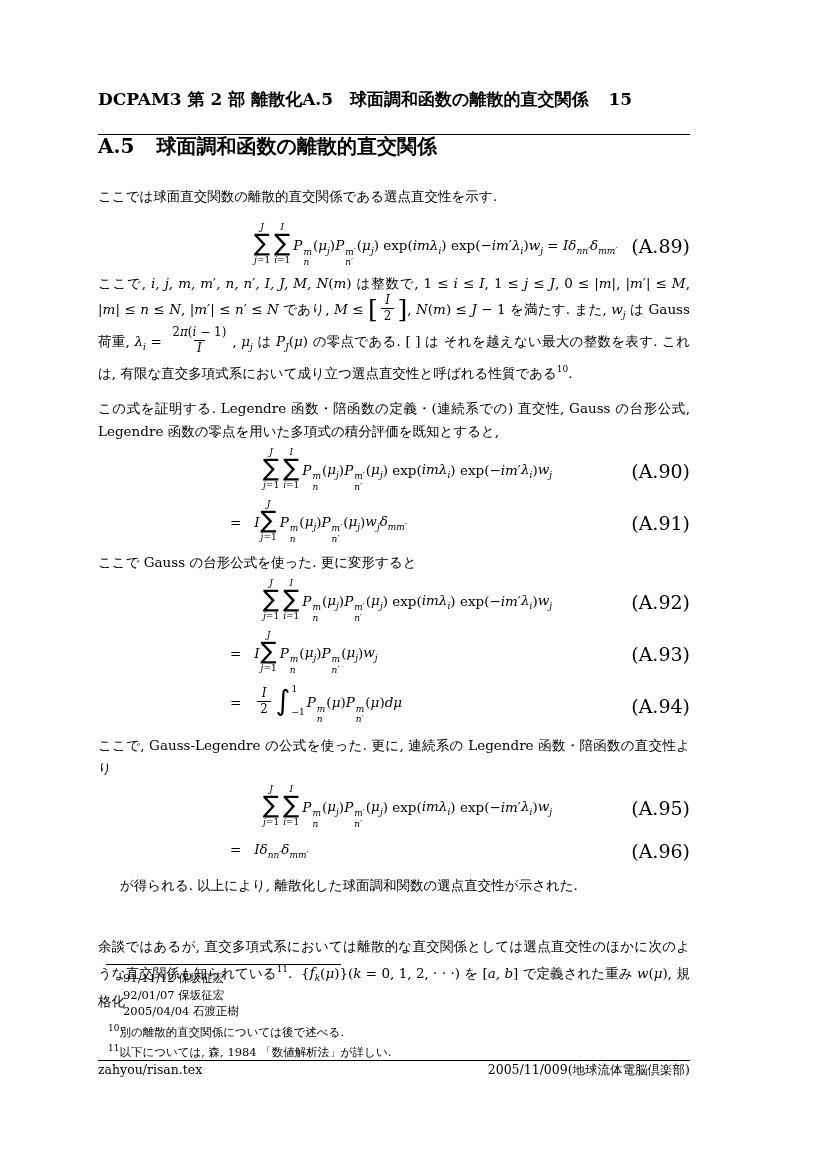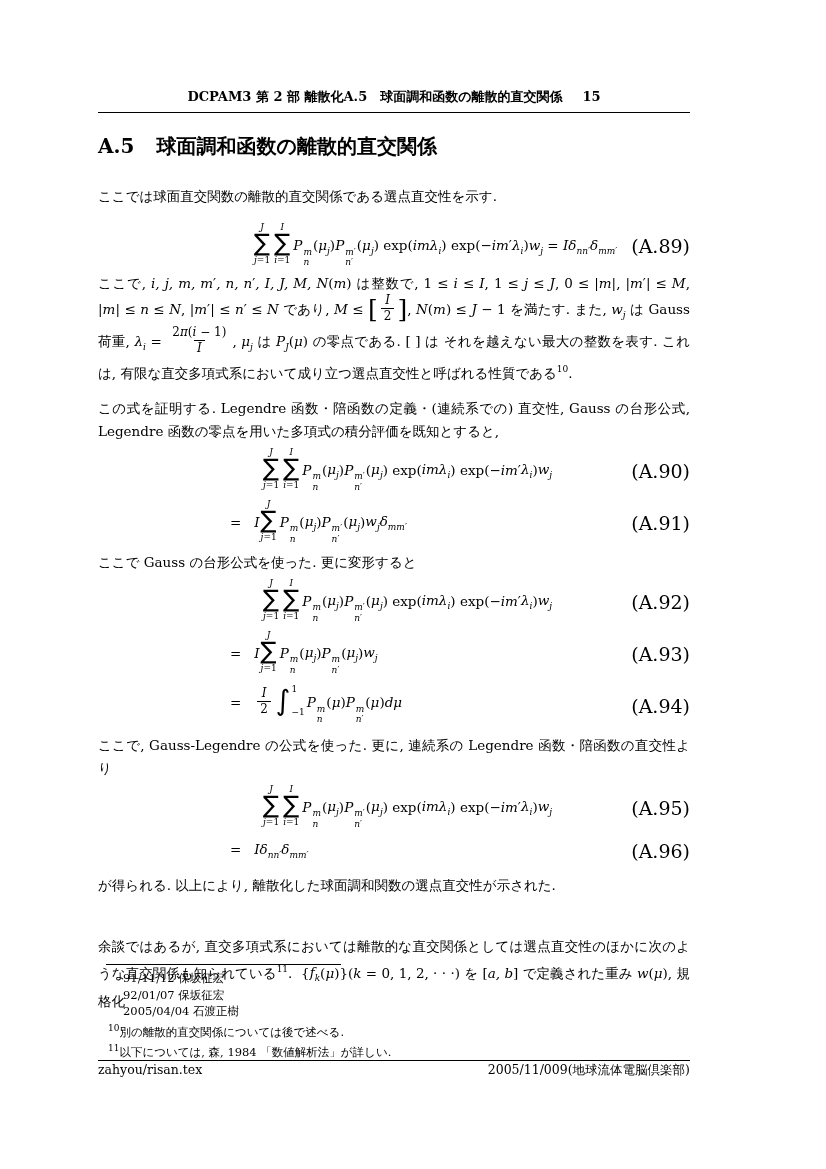--- a/index.html
+++ b/index.html
@@ -1,38 +1,38 @@
 <!DOCTYPE html>
 <html><head>
 <meta charset="utf-8">
 <style>
   html,body{margin:0;padding:0;background:#ffffff;}
   .page{position:relative;width:826px;height:1169px;background:#fff;color:#000;
         font-family:"DejaVu Serif","Liberation Serif",serif;overflow:hidden;}
 
   
   .header{position:absolute;left:98px;top:88px;width:592px;display:flex;
-          justify-content:center;align-items:baseline;font-weight:bold;
-          font-size:13px;padding-bottom:6px;border-bottom:1px solid #000;}
+          justify-content:flex-start;align-items:baseline;font-weight:bold;
+          font-size:17px;padding-bottom:23px;border-bottom:1px solid #000;}
   .h-right{display:flex;align-items:baseline;}
   .pgnum{margin-left:20px;}
 
   
   .main{position:absolute;left:98px;top:134px;width:592px;font-size:13.5px;
         line-height:23px;text-align:justify;}
   .title{font-size:20px;font-weight:bold;margin:0 0 26px 0;display:flex;
          align-items:baseline;line-height:1.25;}
   .title .ttl{margin-left:22px;}
   p{margin:0;}
   .p-intro{margin-bottom:12px;}
   .p-constraints{margin-bottom:12px;}
   .p-proof{margin-bottom:2px;}
   .p-gauss{margin:2px 0;}
   .p-gl{margin:2px 0;}
-  .p-conclusion{margin-top:6px;}
+  .p-conclusion{margin-top:6px;margin-left:22px;}
   .p-digression{margin-top:38px;}
 
   
   .eqrow{position:relative;display:flex;align-items:center;min-height:52px;line-height:1;}
   .eqrow.short{min-height:34px;}
   .pl155{padding-left:155px;}
   .pl164{padding-left:164px;}
   .pl132{padding-left:132px;}
   .eqc{font-size:13.5px;white-space:nowrap;}
   .eqtag{position:absolute;right:0;top:50%;transform:translateY(-50%);font-size:19px;}

